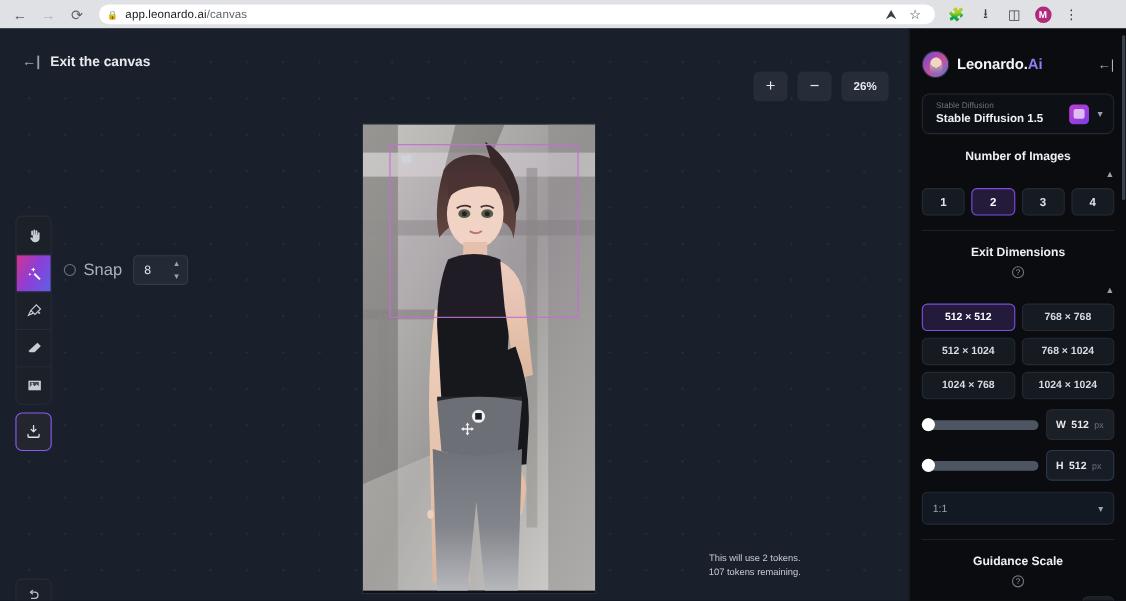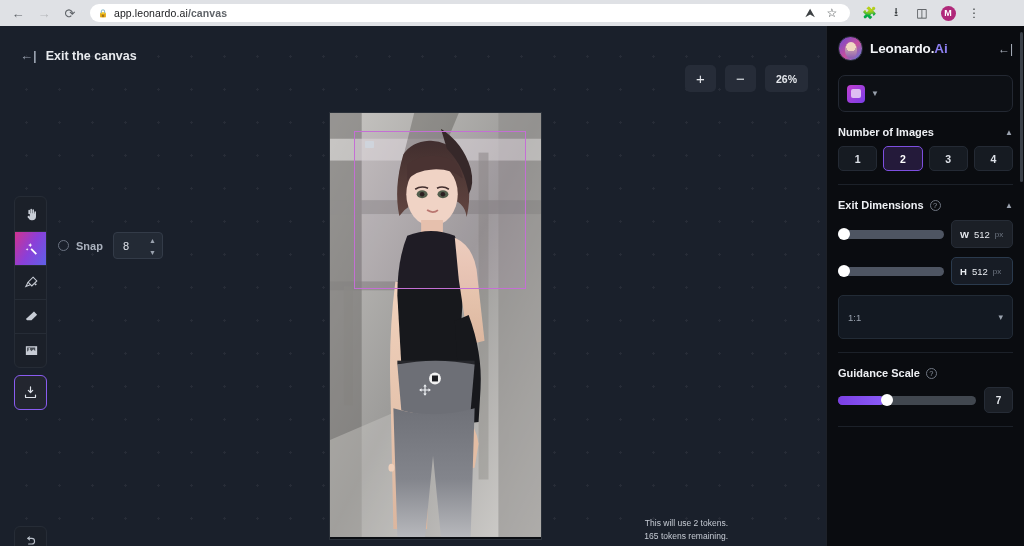--- a/index.html
+++ b/index.html
@@ -18,21 +18,21 @@
   .nav-btn{ width:20px;height:20px; display:flex;align-items:center;justify-content:center;
             color:#5f6368; font-size:13px; border-radius:50%; }
   .nav-btn.disabled{ color:#b6b8bb; }
   .omnibox{
     flex:1; height:18px; background:#fff; border-radius:9px;
     display:flex; align-items:center; gap:6px; padding:0 8px; margin-left:4px; margin-right:4px;
     max-width:760px;
   }
   .lock{ font-size:8px; color:#5f6368; }
   .url{ font-size:10.5px; color:#202124; white-space:nowrap; letter-spacing:.1px;}
-  .url .dim{ color:#5f6368;font-weight:bold; }
+  .url .dim{ color:#5f6368; }
   .omni-right{ display:flex; align-items:center; gap:2px; margin-left:auto; }
   .tb-ico{ width:20px;height:20px; display:flex;align-items:center;justify-content:center;
            color:#3c4043; font-size:12px;}
   .avatar-m{
     width:15px;height:15px;border-radius:50%;
     background:#b0297a; color:#fff; font-size:9px; font-weight:bold;
     display:flex;align-items:center;justify-content:center;
   }
 
   
@@ -89,21 +89,21 @@
     display:flex;align-items:center;justify-content:center;color:#b9bfc9;
   }
 
   
   .snap-wrap{
     position:absolute; left:58px; top:206px; display:flex; align-items:center; gap:7px;
   }
   .snap-toggle{
     width:11px;height:11px;border-radius:50%;border:1.5px solid #6b7382;
   }
-  .snap-label{ color:#aab1bd; font-size:11px;font-weight:bold; }
+  .snap-label{ color:#aab1bd; font-size:15px; }
   .snap-box{
     margin-left:3px; width:50px;height:27px; background:#232a35; border:1px solid #333b48;
     border-radius:4px; display:flex; align-items:center; padding-left:9px; position:relative;
   }
   .snap-val{ color:#dfe3ea; font-size:11px; }
   .steppers{ position:absolute; right:4px; top:2px; display:flex;flex-direction:column;gap:2px;}
   .stp{ width:11px;height:10px; display:flex;align-items:center;justify-content:center;
         color:#9aa2ae; font-size:7px;}
 
   
@@ -118,31 +118,31 @@
   }
   .sel-handle{
     position:absolute; left:365px; top:115px; width:9px;height:7px;
     background:#cfd4dc; border-radius:1px;
   }
   .move-cursor{
     position:absolute; left:418px; top:357px; width:14px;height:14px;
     color:#f2f4f7; display:flex;align-items:center;justify-content:center;
   }
   .token-note{
-    position:absolute; right:98px; bottom:4px; text-align:right;
+    position:absolute; right:98px; bottom:20px; text-align:center;
     color:#c6cbd4; font-size:8.5px; line-height:1.45;
   }
 
   
   .sidebar{
     position:absolute; right:0; top:0; width:198px; height:520px;
     background:#0a0c10; border-left:1px solid #1d2129;
     padding:0 11px; overflow:hidden;
   }
-  .sb-head{ display:flex; align-items:center; gap:7px; padding-top:10px; }
+  .sb-head{ display:flex; align-items:center; gap:7px; padding-top:20px; }
   .brand-av{
     width:25px;height:25px;border-radius:50%;
     background:linear-gradient(135deg,#6a4ad0,#c94f9e 55%,#4d7fe0);
     border:1.5px solid #2a2f3b; position:relative; overflow:hidden;
   }
   .brand-av::after{
     content:""; position:absolute; left:6px; top:5px; width:12px;height:16px;
     background:radial-gradient(circle at 50% 30%, #f1d7c2 0 36%, transparent 37%),
                linear-gradient(#efc9a9,#8e5fb3);
     border-radius:50% 50% 45% 45%;
@@ -185,21 +185,21 @@
     background:linear-gradient(135deg,#c13fd0,#7a3ee8);
     position:relative; overflow:hidden;
   }
   .model-thumb::after{
     content:""; position:absolute; left:4px; top:4px; width:10px;height:9px;
     background:#e9d3f6; border-radius:2px; opacity:.85;
   }
   .model-chev{ color:#98a0ac; font-size:8px; }
 
   .sec-head{
-    display:flex; align-items:center; gap:6px; margin-top:14px; margin-bottom:8px;
+    display:flex; align-items:center; gap:6px; margin-top:14px; margin-bottom:8px;flex-direction:column;
   }
   .sec-title{ color:#eef0f4; font-size:11px; font-weight:bold; }
   .sec-chev{ margin-left:auto; color:#9aa2ae; font-size:8px; }
 
   .num-row{ display:flex; gap:6px; }
   .num-btn{
     flex:1; height:25px; background:#161b22; border:1px solid #242a34; border-radius:5px;
     color:#dde1e8; font-size:10.5px; font-weight:bold;
     display:flex;align-items:center;justify-content:center;
   }
@@ -222,25 +222,25 @@
   .slider .knob{
     position:absolute; left:0; top:-1.5px; width:12px;height:12px;border-radius:50%;
     background:#fff;
   }
   .wh-field{
     width:62px; height:28px; background:#1b1f26; border:1px solid #262c36; border-radius:5px;
     display:flex; align-items:center; gap:5px; padding-left:8px;
   }
   .wh-field.h{ background:#171c25; border-color:#2a3a4d;}
   .wh-k{ color:#e7eaef; font-size:9.5px; font-weight:bold;}
-  .wh-v{ color:#e7eaef; font-size:9.5px; font-weight:normal;}
+  .wh-v{ color:#e7eaef; font-size:9.5px; font-weight:bold;}
   .wh-u{ color:#6e7682; font-size:8px;text-align:center; }
 
   .ratio-sel{
-    margin-top:10px; height:44px; background:#131922; border:1px solid #222b36;
+    margin-top:10px; height:30px; background:#131922; border:1px solid #222b36;
     border-radius:5px; display:flex; align-items:center; padding:0 9px;
   }
   .ratio-v{ color:#9aa2ae; font-size:9.5px; }
   .ratio-chev{ margin-left:auto; color:#9aa2ae; font-size:9px;}
 
   .g-row{ display:flex; align-items:center; gap:8px; margin-top:8px; }
   .g-slider{
     flex:1; height:9px; border-radius:5px; background:#41474f; position:relative; overflow:visible;
   }
   .g-fill{
@@ -429,34 +429,38 @@
     <div class="sel-rect"></div>
     <div class="sel-handle"></div>
     <div class="move-cursor">
       <svg width="14" height="14" viewBox="0 0 24 24" fill="currentColor">
         <path d="M12 2l3 4h-2v5h5V9l4 3-4 3v-2h-5v5h2l-3 4-3-4h2v-5H6v2l-4-3 4-3v2h5V6H9z"></path>
       </svg>
     </div>
 
     <div class="token-note">
       <div>This will use 2 tokens.</div>
-      <div>165 tokens remaining.</div>
+      <div>107 tokens remaining.</div>
     </div>
   </div>
 
   <div class="sidebar">
 
     <div class="sb-head">
       <div class="brand-av"></div>
       <div class="brand-txt"><span>Leonardo.</span><span class="ai">Ai</span></div>
       <div class="collapse-ico">←|</div>
     </div>
 
 
     <div class="model-box">
+      <div class="model-txt">
+        <div class="model-cap">Stable Diffusion</div>
+        <div class="model-name">Stable Diffusion 1.5</div>
+      </div>
       <div class="model-thumb"></div>
       <div class="model-chev">▼</div>
     </div>
 
     <div class="sec-head">
       <span class="sec-title">Number of Images</span>
       <span class="sec-chev">▲</span>
     </div>
     <div class="num-row">
       <div class="num-btn">1</div>
@@ -464,20 +468,28 @@
       <div class="num-btn">3</div>
       <div class="num-btn">4</div>
     </div>
 
     <div class="divider"></div>
 
     <div class="sec-head">
       <span class="sec-title">Exit Dimensions</span>
       <span class="info-i">?</span>
       <span class="sec-chev">▲</span>
+    </div>
+    <div class="dim-grid">
+      <div class="dim-btn sel">512 × 512</div>
+      <div class="dim-btn">768 × 768</div>
+      <div class="dim-btn">512 × 1024</div>
+      <div class="dim-btn">768 × 1024</div>
+      <div class="dim-btn">1024 × 768</div>
+      <div class="dim-btn">1024 × 1024</div>
     </div>
 
     <div class="wh-row">
       <div class="slider">
           <span class="knob"></span>
         </div>
       <div class="wh-field">
         <span class="wh-k">W</span>
         <span class="wh-v">512</span>
         <span class="wh-u">px</span>

